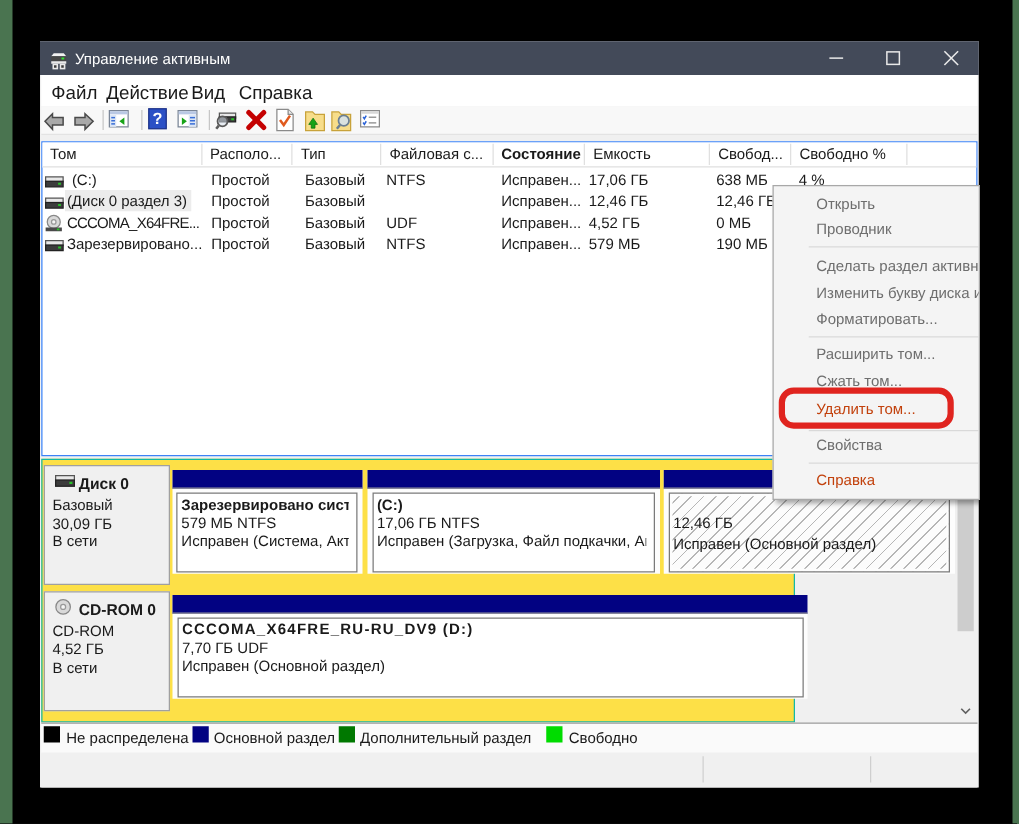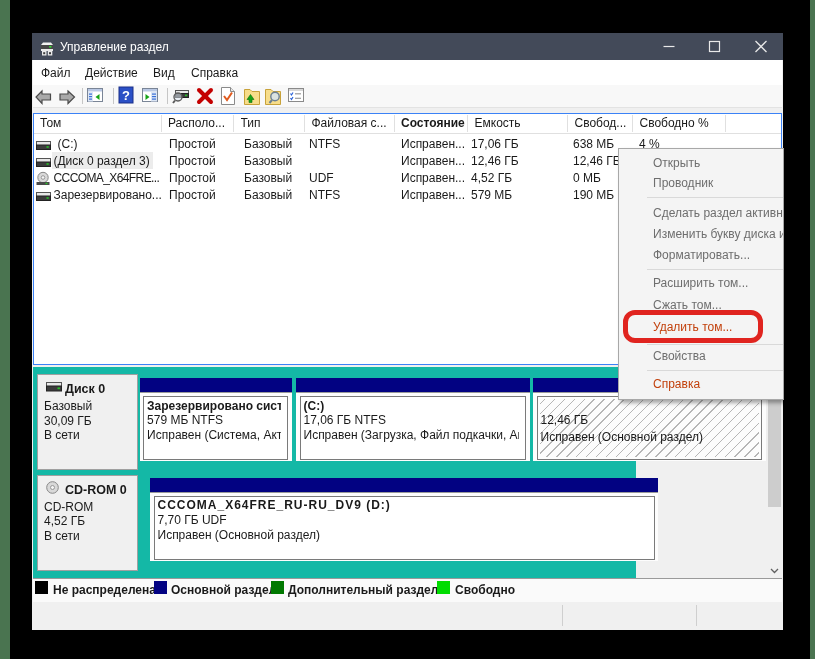--- a/index.html
+++ b/index.html
@@ -6,35 +6,35 @@
   #stage{position:relative;width:815px;height:659px;background:#000;overflow:hidden;
          font-family:"Liberation Sans",sans-serif;}
   .abs{position:absolute;}
   #greenL{left:0;top:0;width:10px;height:659px;background:#4a7450;}
   #greenR{left:810px;top:0;width:5px;height:659px;background:#4a7450;}
   #win{left:32px;top:33px;width:751px;height:597px;background:#f0f0f0;}
   
   #titlebar{left:0;top:0;width:751px;height:27px;background:#434a59;}
   #title{left:28px;top:7px;color:#ffffff;font-size:12px;white-space:nowrap;}
   #menubar{left:1px;top:27px;width:749px;height:25px;background:#ffffff;}
-  .mitem{position:absolute;top:6px;font-size:12px;color:#1a1a1a;white-space:nowrap;}
+  .mitem{position:absolute;top:6px;font-size:15px;color:#1a1a1a;white-space:nowrap;}
   #toolbar{left:1px;top:52px;width:749px;height:22px;background:#f8f8f8;border-bottom:1px solid #e3e3e3;}
   .tsep{position:absolute;top:3px;width:1px;height:16px;background:#c6c6c6;}
   #listpane{left:1px;top:79.5px;width:749px;height:252px;background:#ffffff;border:1px solid #3b82f6;box-sizing:border-box;}
   .hcell{position:absolute;top:0;height:19px;font-size:12px;color:#1a1a1a;white-space:nowrap;overflow:hidden;}
   .hsep{position:absolute;top:1px;width:1px;height:17px;background:#e0e0e0;}
   #lheader{position:absolute;left:0;top:0;width:747px;height:19px;border-bottom:1px solid #e0e0e0;background:#fff;}
   .cell{position:absolute;font-size:12px;color:#1a1a1a;white-space:nowrap;}
-  #diskpane{left:1px;top:334px;width:603px;height:210.5px;background:#14b8a6;border:3px solid #14b8a6;box-sizing:border-box;}
+  #diskpane{left:1px;top:334px;width:603px;height:210.5px;background:#fde047;border:1px solid #14b8a6;box-sizing:border-box;}
   .dpanel{position:absolute;left:1px;width:101px;background:#f0f0f0;border:1px solid #a0a0a0;box-sizing:border-box;}
   .dtxt{position:absolute;font-size:12px;color:#1a1a1a;white-space:nowrap;}
   .part{position:absolute;background:#fdfdfd;}
   .pbar{position:absolute;left:0;top:0;width:100%;height:14px;background:#020282;border-bottom:1px solid #9a9a9a;}
   .ptxt{position:absolute;left:7.5px;font-size:12px;color:#1a1a1a;white-space:nowrap;overflow:hidden;}
-  #legend{left:1px;top:544.5px;width:749px;height:24px;background:#fafafa;border-top:1px solid #9a9a9a;font-weight:bold;}
+  #legend{left:1px;top:544.5px;width:749px;height:24px;background:#fafafa;border-top:1px solid #9a9a9a;}
   .lsq{position:absolute;top:2.5px;width:13px;height:13px;}
   .ltxt{position:absolute;top:4px;font-size:12px;color:#1a1a1a;white-space:nowrap;}
   #statusbar{left:1px;top:569px;width:749px;height:27.5px;background:#f0f0f0;}
   .ssep{position:absolute;top:3px;width:1px;height:21px;background:#cfcfcf;}
   
   #ctxmenu{left:618px;top:148px;width:166px;height:252px;background:#f4f4f4;overflow:hidden;
            border:1px solid #a8a8a8;box-sizing:border-box;box-shadow:3px 3px 4px rgba(0,0,0,0.35);}
   .ci{position:absolute;left:34px;font-size:12px;white-space:nowrap;color:#6e6e6e;}
   .ci.on{color:#c2410c;}
   .csep{position:absolute;left:28px;right:0;height:1px;background:#d9d9d9;}
@@ -51,21 +51,21 @@
     <svg class="abs" id="appicon" width="16" height="16" style="left:7px;top:8px;">
         <path d="M2,4 L4,1.5 L12,1.5 L14,4 Z" fill="#f2f2f2"></path>
         <rect x="2" y="4" width="12" height="4" fill="#474747"></rect>
         <rect x="10.2" y="5" width="2.2" height="1.6" fill="#2ee02e"></rect>
         <rect x="2" y="8" width="12" height="2" fill="#e9e9e9"></rect>
         <rect x="3" y="10" width="4.5" height="4.5" fill="#e9e9e9"></rect>
         <rect x="8.8" y="10" width="4.5" height="4.5" fill="#e9e9e9"></rect>
         <rect x="4.2" y="11.2" width="2" height="2" fill="#3c3c3c"></rect>
         <rect x="10" y="11.2" width="2" height="2" fill="#3c3c3c"></rect>
       </svg>
-    <div id="title" class="abs">Управление раздел</div>
+    <div id="title" class="abs">Управление активным</div>
     <svg class="abs" width="135" height="27" style="left:620px;top:0;" viewBox="0 0 135 27">
       <line x1="11.5" y1="13.5" x2="22.5" y2="13.5" stroke="#e9e9e9" stroke-width="1.2"></line>
       <rect x="57.5" y="8.5" width="10" height="10" fill="none" stroke="#e9e9e9" stroke-width="1.2"></rect>
       <line x1="103.5" y1="8" x2="114.5" y2="19" stroke="#e9e9e9" stroke-width="1.3"></line>
       <line x1="103.5" y1="19" x2="114.5" y2="8" stroke="#e9e9e9" stroke-width="1.3"></line>
     </svg>
     <div id="menubar" class="abs">
       <span class="mitem" style="left:8px;">Файл</span>
       <span class="mitem" style="left:52px;">Действие</span>
       <span class="mitem" style="left:120px;">Вид</span>
@@ -241,21 +241,21 @@
           </div>
           <div class="dpanel" style="top: 104.5px; height: 96px;"></div>
           <span class="dtxt" style="left: 29px; top: 112.5px; font-weight: bold; font-size: 12.5px;">CD-ROM 0</span>
           <span class="dtxt" style="left: 8px; top: 129.5px;">CD-ROM</span>
           <span class="dtxt" style="left: 8px; top: 144px;">4,52 ГБ</span>
           <span class="dtxt" style="left: 8px; top: 158.5px;">В сети</span>
           <svg width="17" height="15" style="position:absolute;left:10px;top:110.5px;">
             <circle cx="6.5" cy="6.5" r="5.8" fill="#d9d9d9" stroke="#888"></circle>
             <circle cx="6.5" cy="6.5" r="2" fill="#f5f5f5" stroke="#999"></circle>
           </svg>
-          <div class="part" style="left: 114px; top: 108px; width: 508px; height: 83px; text-align: center;">
+          <div class="part" style="left: 104px; top: 108px; width: 508px; height: 83px; text-align: center;">
             <div class="pbar"></div>
             <div style="position: absolute; inset: 17.5px 3.5px 1.5px; border: 1px solid rgb(122, 122, 122); background: rgb(255, 255, 255);"></div>
             <span class="ptxt" style="top: 20px; font-weight: bold; letter-spacing: 1px; max-width: 490px; display: inline-block;">CCCOMA_X64FRE_RU-RU_DV9  (D:)</span>
             <span class="ptxt" style="top: 35px; max-width: 490px; display: inline-block;">7,70 ГБ UDF</span>
             <span class="ptxt" style="top: 50px; max-width: 490px; display: inline-block;">Исправен (Основной раздел)</span>
           </div>
         </div>
 
       <div class="abs" style="left:732px;top:1px;width:13px;height:208px;background:#f0f0f0;"></div>
       <div class="abs" style="left:732px;top:1px;width:13px;height:136px;background:#cdcdcd;"></div>

